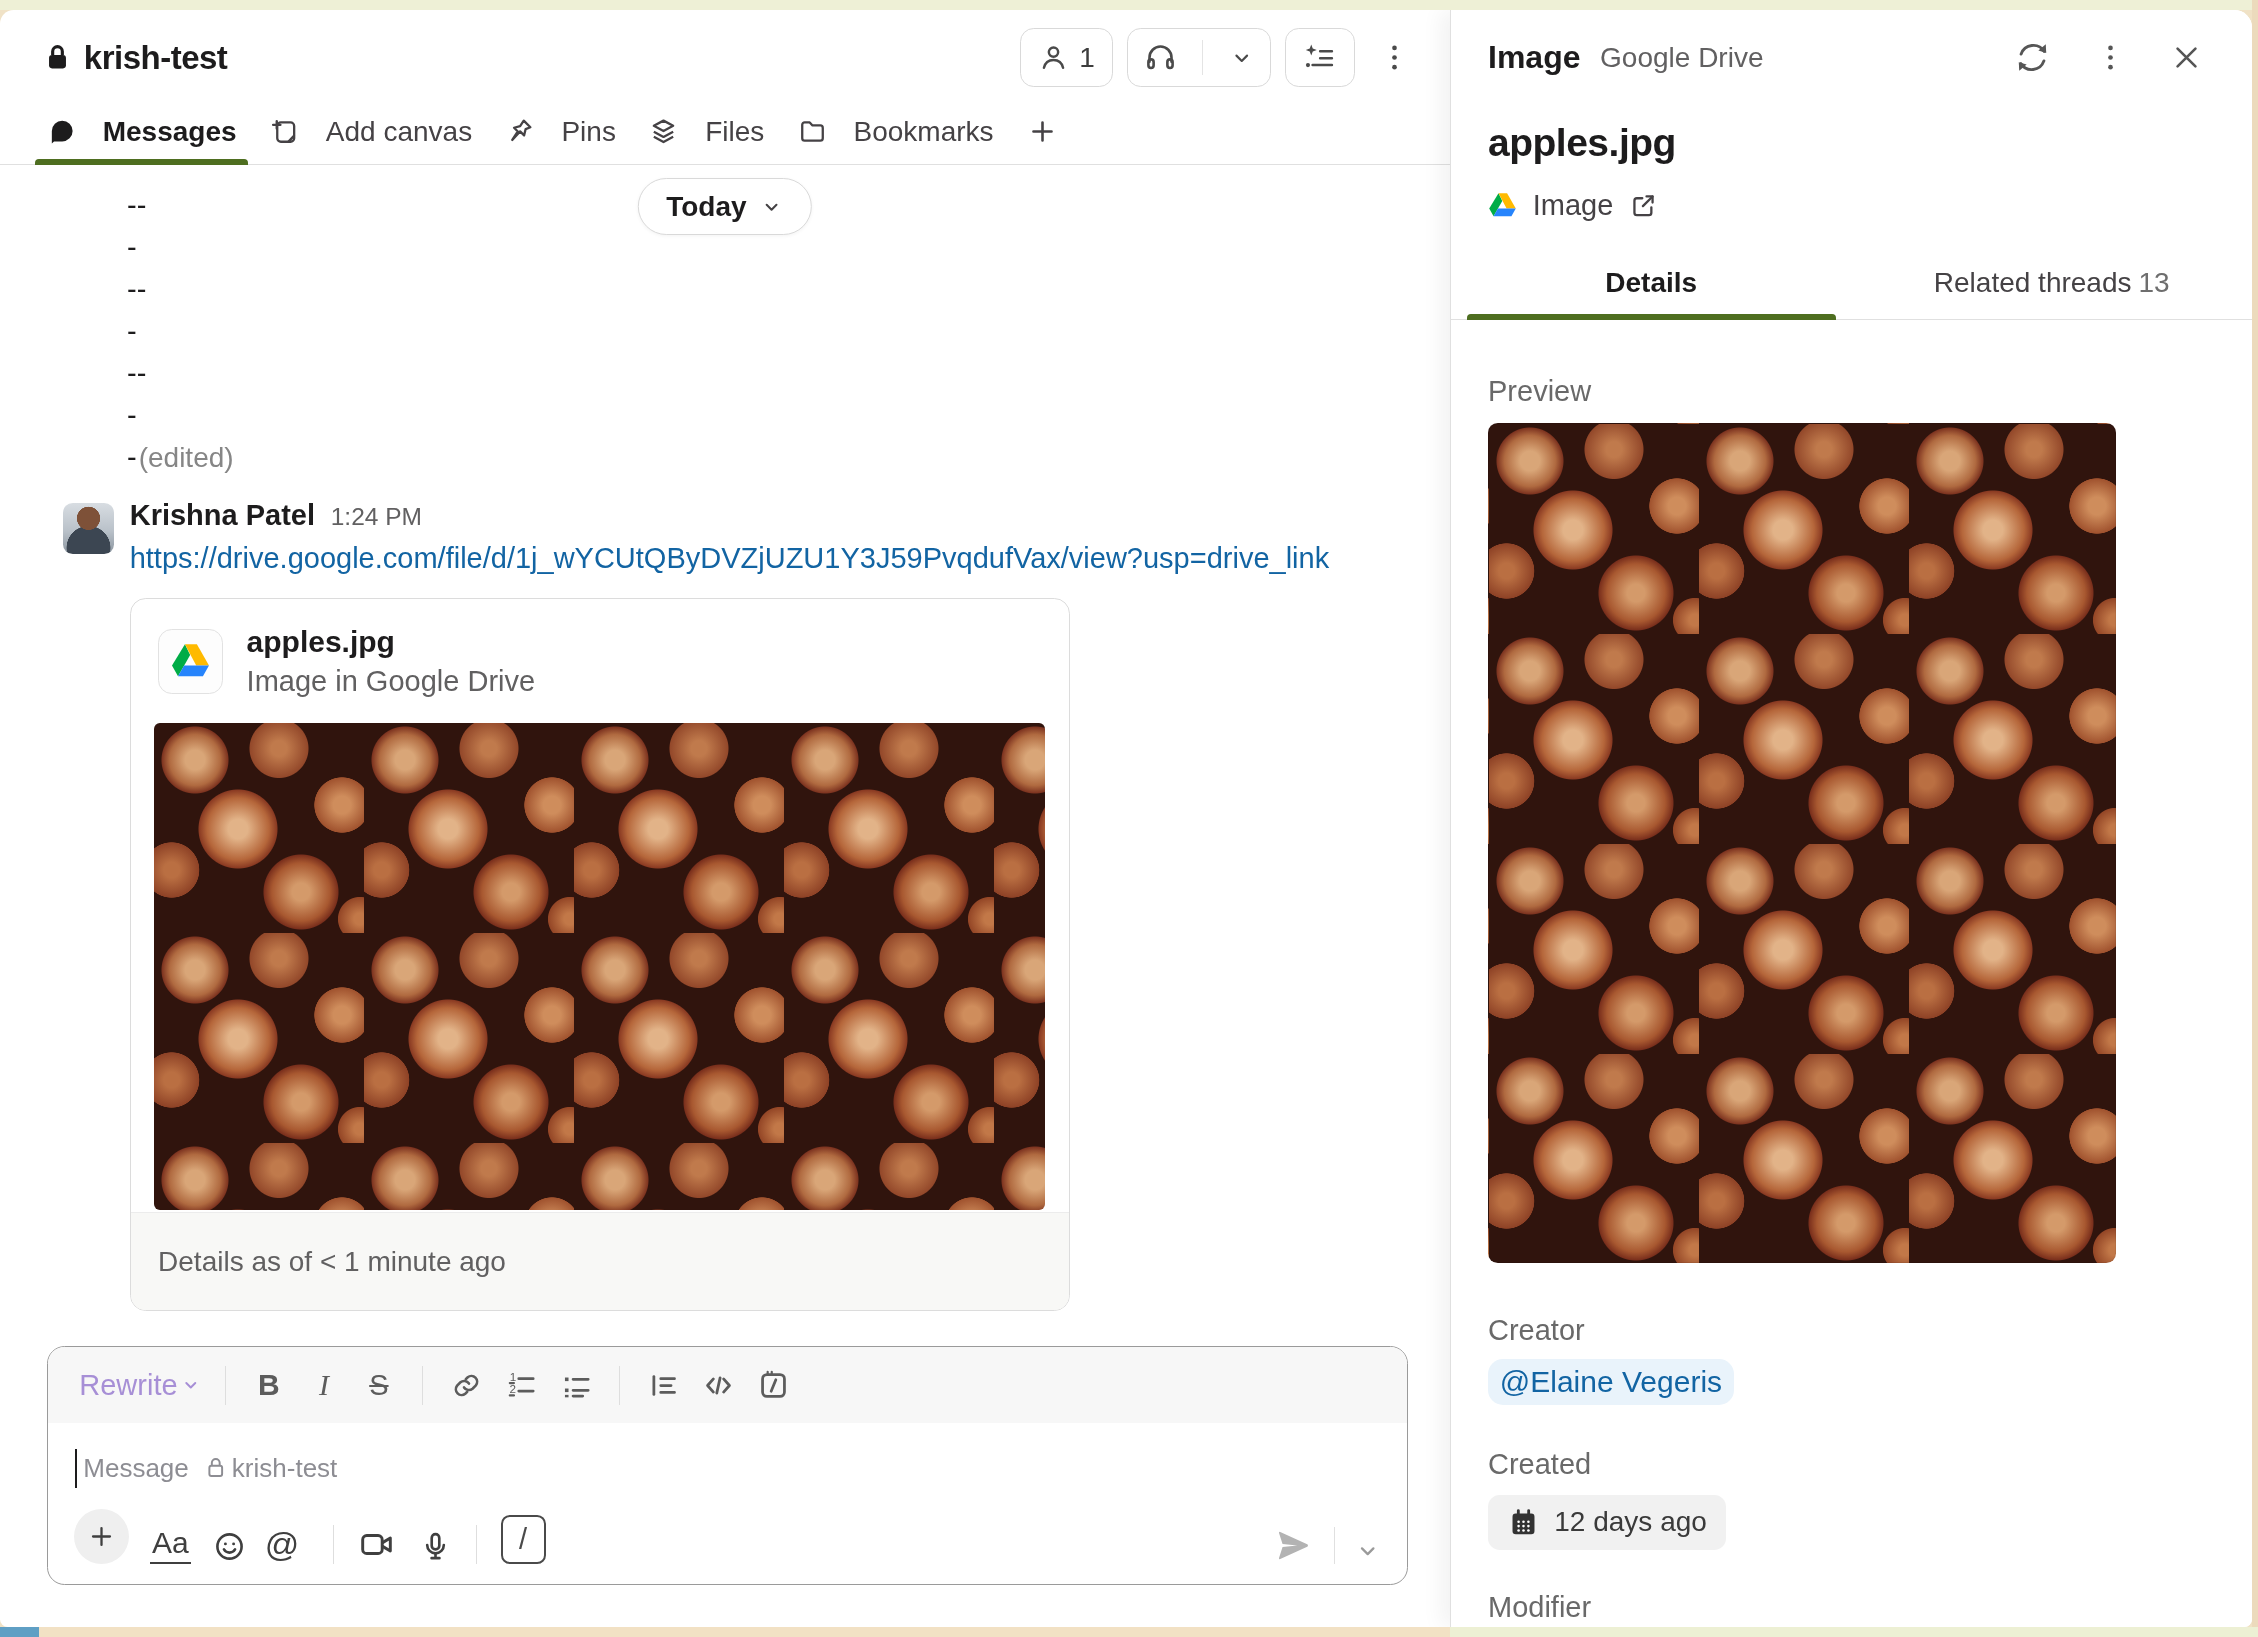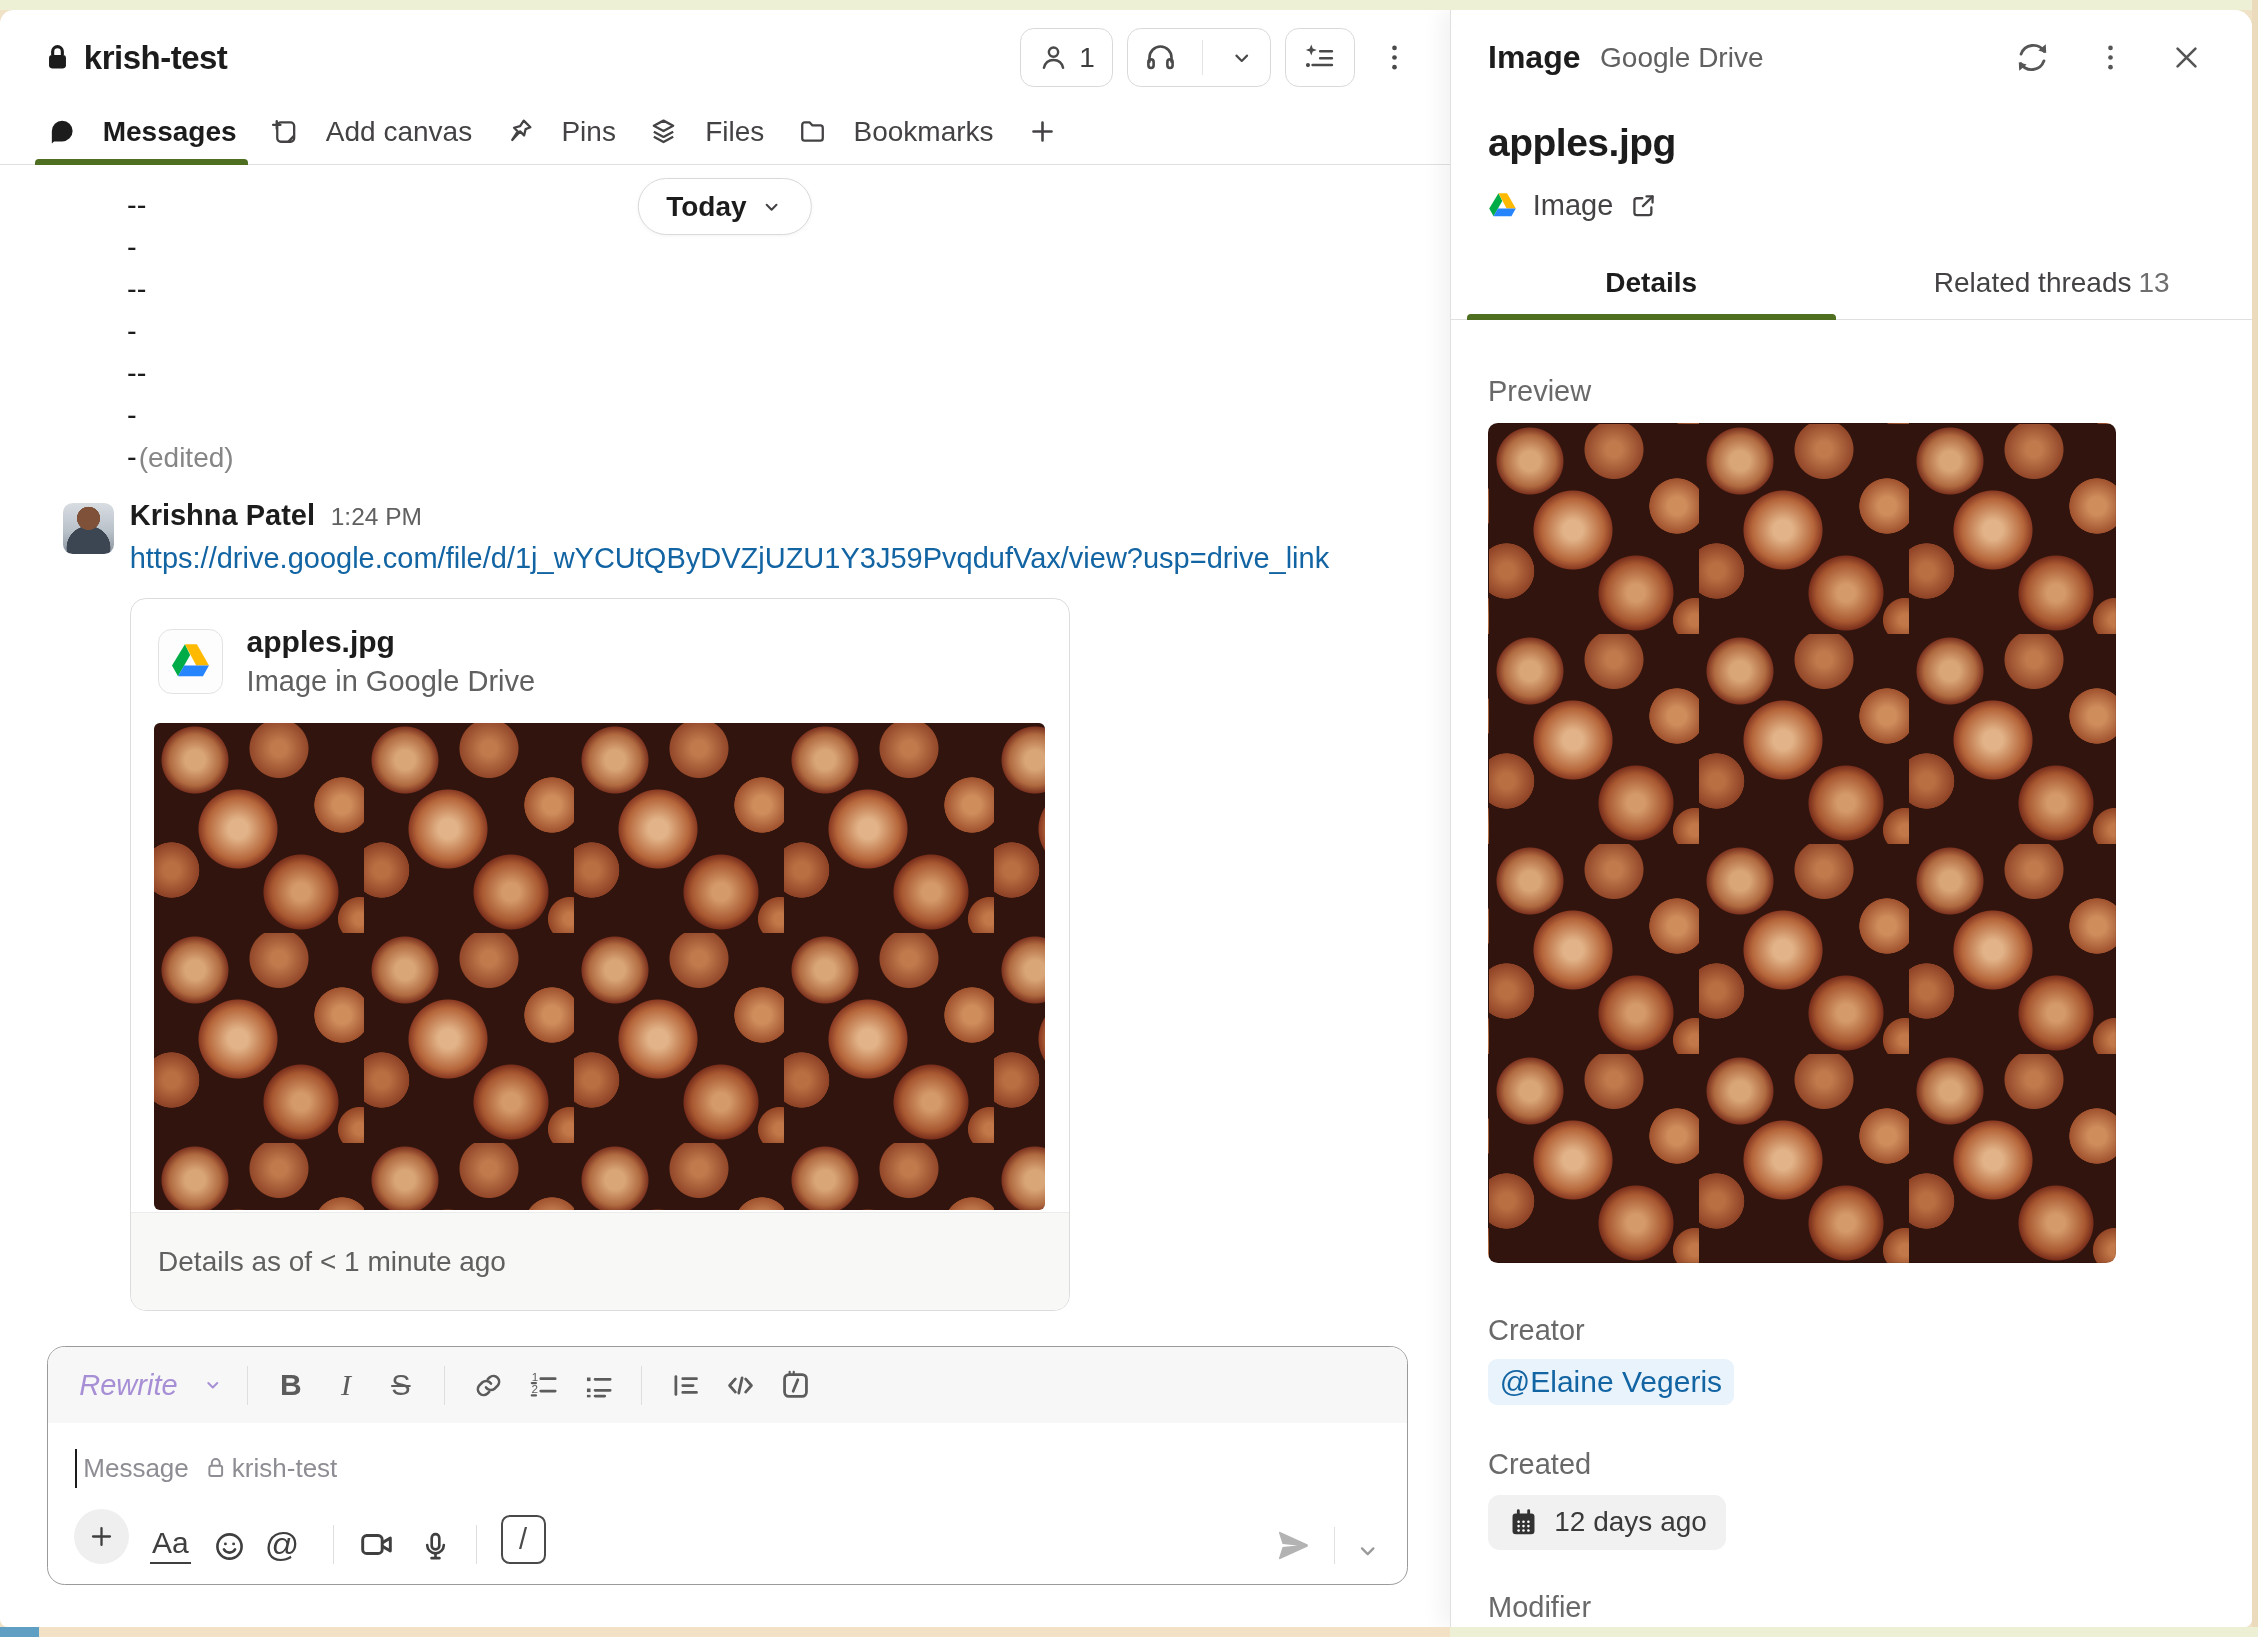--- a/index.html
+++ b/index.html
@@ -83,21 +83,21 @@
   .card-img{height:487px;margin:25.5px 23.5px 0 23.5px;border-radius:5.9px;}
   .card-foot{margin-top:2px;height:98px;background:#f8f8f6;border-top:1px solid #ececec;
     display:flex;align-items:center;justify-content:space-between;padding:0 27.4px;}
   .foot-text{font-size:28px;color:var(--gray);}
   .foot-btn{font-size:28px;font-weight:700;color:var(--ink);background:#fff;border:1px solid #b9b9b9;
     border-radius:11.8px;padding:15.7px 29px;}
 
   .composer{flex:none;margin:17.6px 42px 42px 47px;border:1px solid #9a9a9a;border-radius:17.6px;
     background:#fff;overflow:hidden;}
   .comp-toolbar{height:76px;background:#f7f7f7;display:flex;align-items:center;padding:0 23.5px;color:var(--gray);}
-  .rewrite{display:flex;align-items:center;gap:24px;color:var(--lavender);font-size:29px;padding:0 7.8px;font-style:italic;}
+  .rewrite{display:flex;align-items:center;gap:2px;color:var(--lavender);font-size:29px;padding:0 7.8px;}
   .tdiv{width:1px;height:39px;background:#dedede;margin:0 15.7px;flex:none;}
   .fbtn{display:grid;place-items:center;min-width:55px;height:55px;padding:0 5.9px;border-radius:7.8px;color:#5c5c5c;}
   .fB{font-size:30px;font-weight:800;}
   .fI{font-size:30px;font-style:italic;font-family:"Liberation Serif",serif;}
   .fS{font-size:29px;text-decoration:line-through;}
   .comp-input{display:flex;align-items:center;padding:25.5px 27.4px 5.9px;font-size:26px;color:#8d8d93;}
   .caret{width:2px;height:39px;background:#1d1c1d;margin-right:5.9px;}
   .comp-input .plock{margin:0 3.9px 0 15.7px;color:#8d8d93;}
   .comp-actions{display:flex;align-items:flex-end;gap:7.8px;padding:15.7px 25.5px 19.6px;color:#3f3f3f;}
   .plus-circle{width:55px;height:55px;border-radius:50%;background:#efefef;display:grid;place-items:center;}
@@ -123,21 +123,21 @@
   .panel-tabs{display:flex;margin-top:25.5px;border-bottom:1px solid var(--line);flex:none;}
   .ptab{flex:1;text-align:center;font-size:28px;color:#454245;padding:19.6px 0;position:relative;}
   .ptab.active{color:var(--ink);font-weight:700;}
   .ptab.active::after{content:"";position:absolute;left:15.7px;right:15.7px;bottom:-1px;height:5.9px;
     background:var(--green);border-radius:3.9px 3.9px 0 0;}
   .pcount{color:#6e6e6e;font-weight:400;margin-left:7px;}
   .panel-body{flex:1;overflow:hidden;padding:55px 0 0 37px;}
   .plabel{font-size:29px;color:#696969;}
   .preview-img{width:628px;height:840px;margin-top:15.7px;border-radius:9.8px;border:1px solid rgba(0,0,0,.06);}
   .mention{display:inline-block;margin-top:11.8px;font-size:30px;color:var(--blue);background:var(--mention-bg);
-    padding:5.9px 11.8px;border-radius:9px;}
+    padding:5.9px 11.8px;border-radius:15px;}
   .sec{margin-top:51px;}
   .date-chip{display:inline-flex;align-items:center;gap:15.7px;margin-top:13.7px;background:#f1f1f1;
     border-radius:11.8px;padding:11.8px 19.6px;font-size:28px;color:#3a3a3a;}
 </style>
 </head>
 <body>
 
 <div class="strip-top"></div>
 <div class="strip-right"></div>
 <div class="strip-bottom-main"></div>

